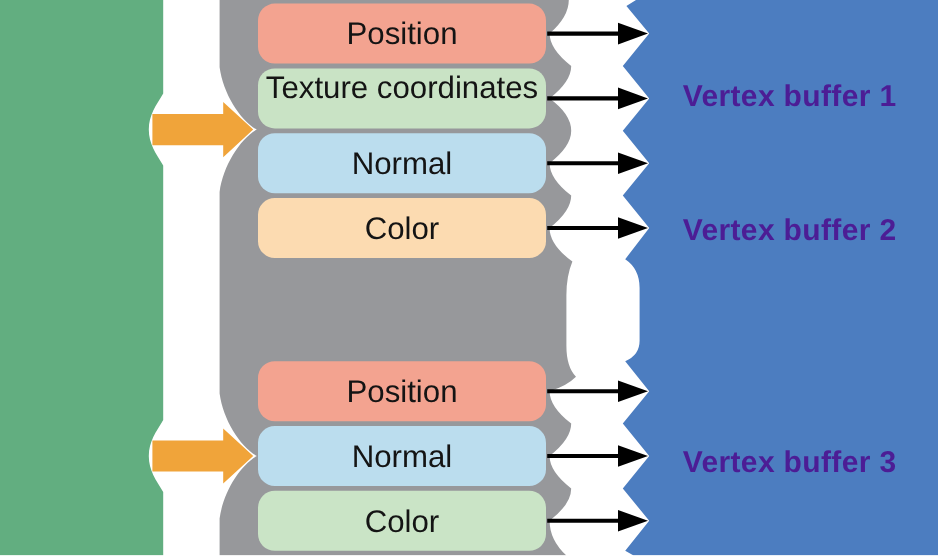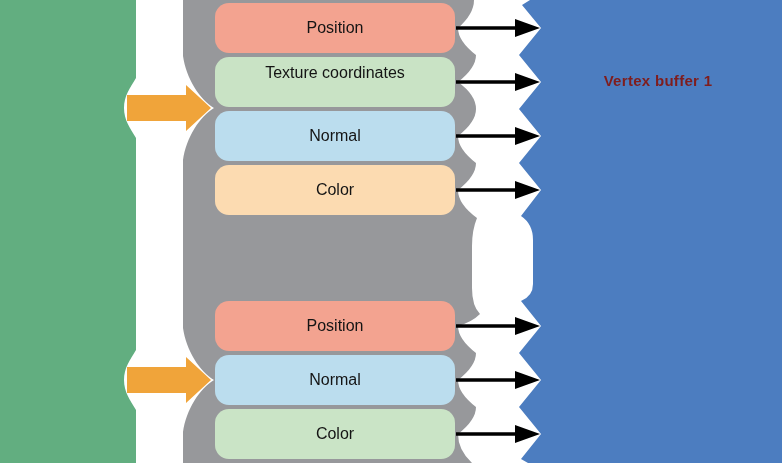--- a/index.html
+++ b/index.html
@@ -12,28 +12,28 @@
   }
   .stage svg{position:absolute;left:0;top:0;}
   .lbl{
     position:absolute;
     display:flex;align-items:center;justify-content:center;
     text-align:center;
     pointer-events:none;
     white-space:nowrap;
   }
   .box-label{
-    font-size:16px;
+    font-size:26px;
     color:#141414;
     font-weight:400;
   }
   .panel-label{
-    font-size:15px;
+    font-size:25px;
     font-weight:bold;
-    color:#7f1d1d;
+    color:#4c1d95;
     letter-spacing:.3px;
   }
 </style>
 </head>
 <body>
 
 <div class="stage">
 
   <svg width="782" height="463" viewBox="0 0 782 463">
 
@@ -89,14 +89,16 @@
   <div class="lbl box-label" style="left:215px;top:3px;width:240px;height:50px;">Position</div>
   <div class="lbl box-label" style="left:215px;top:57px;width:240px;height:32px;">Texture coordinates</div>
   <div class="lbl box-label" style="left:215px;top:111px;width:240px;height:50px;">Normal</div>
   <div class="lbl box-label" style="left:215px;top:165px;width:240px;height:50px;">Color</div>
 
   <div class="lbl box-label" style="left:215px;top:301px;width:240px;height:50px;">Position</div>
   <div class="lbl box-label" style="left:215px;top:355px;width:240px;height:50px;">Normal</div>
   <div class="lbl box-label" style="left:215px;top:409px;width:240px;height:50px;">Color</div>
 
   <div class="lbl panel-label" style="left:546px;top:68px;width:224px;height:24px;">Vertex buffer 1</div>
+  <div class="lbl panel-label" style="left:546px;top:180px;width:224px;height:24px;">Vertex buffer 2</div>
+  <div class="lbl panel-label" style="left:546px;top:373px;width:224px;height:24px;">Vertex buffer 3</div>
 
 </div>
 
 </body></html>

